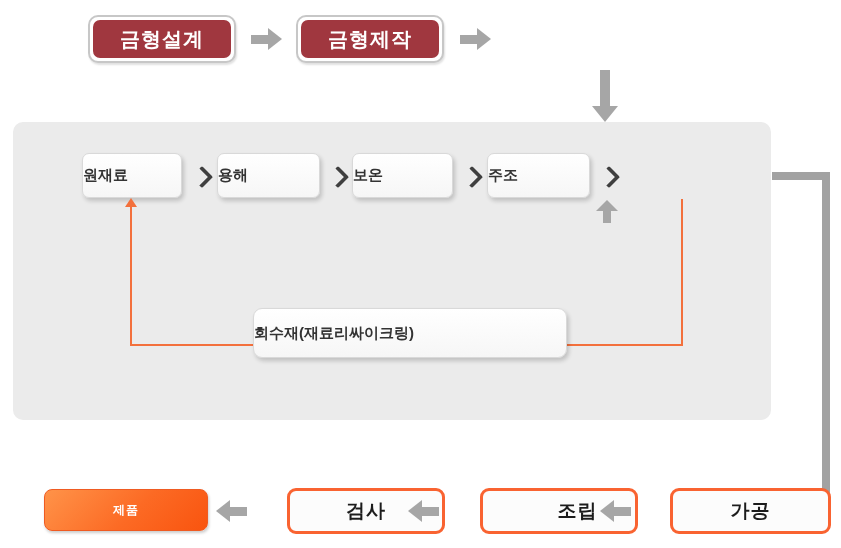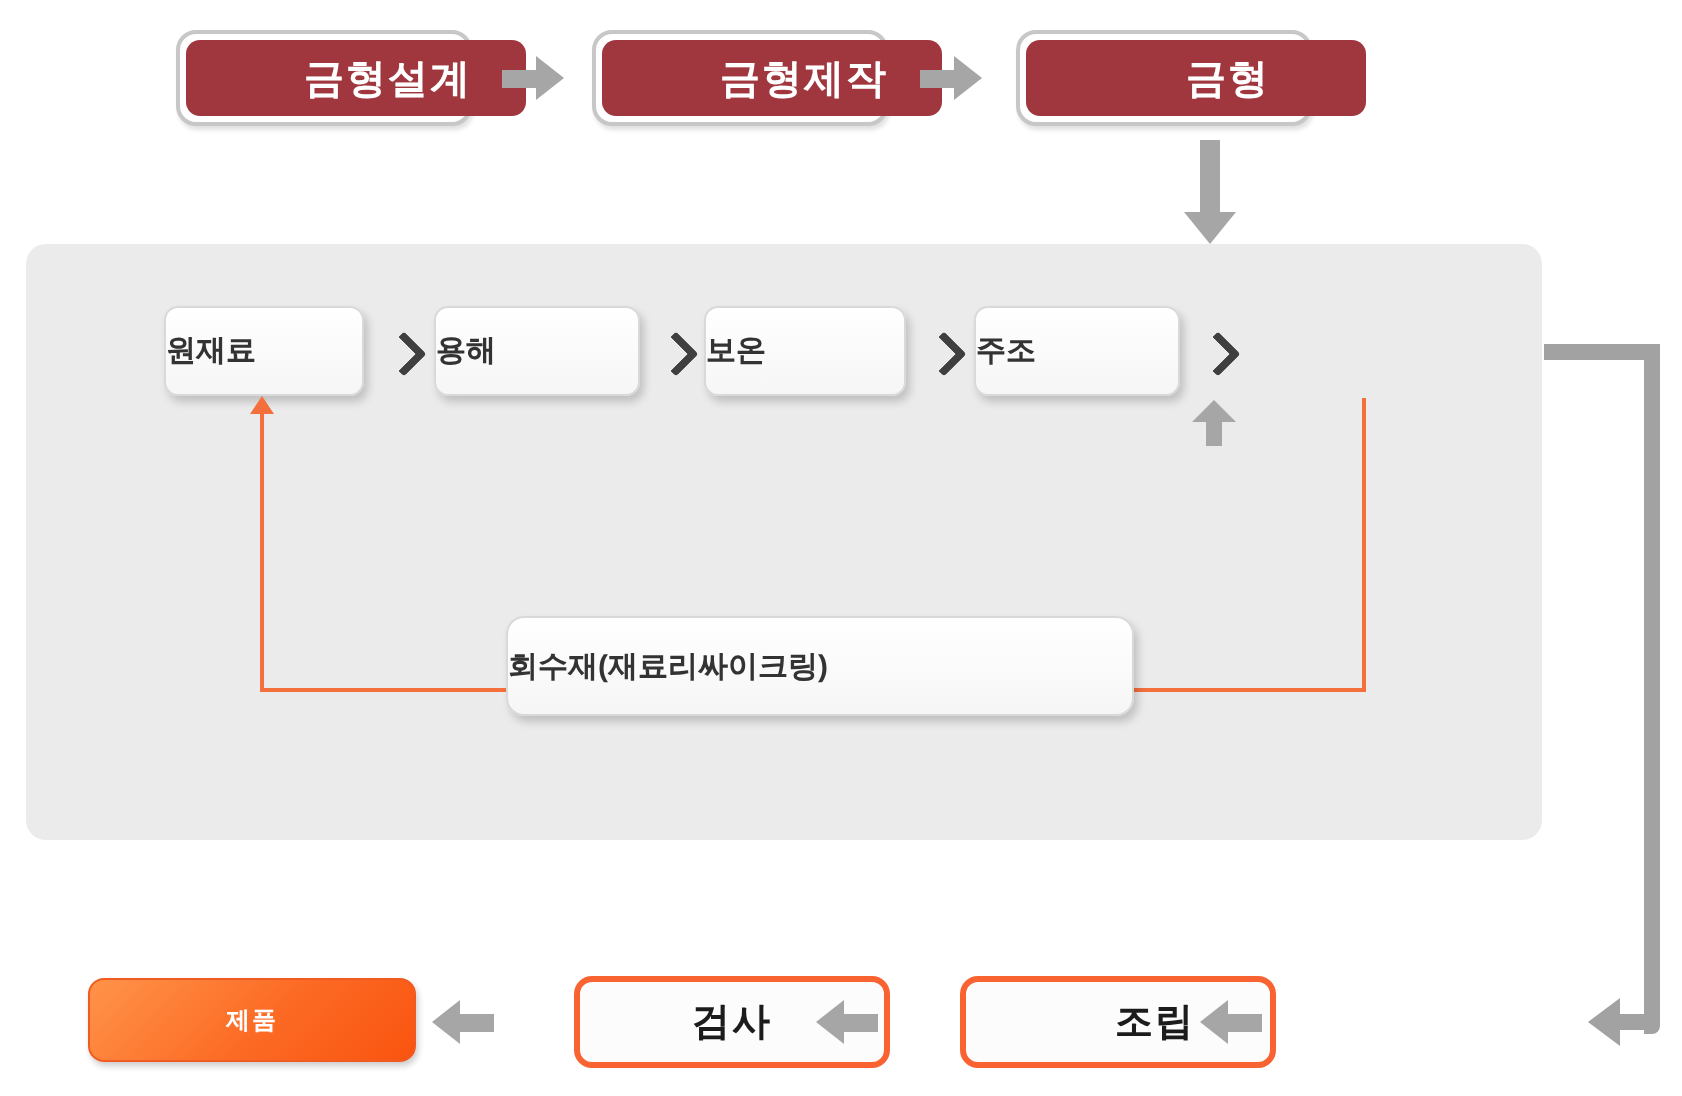--- a/index.html
+++ b/index.html
@@ -4,21 +4,21 @@
 <style>
   html,body{margin:0;padding:0;background:#ffffff;}
   body{font-family:"Liberation Sans","DejaVu Sans",sans-serif;}
   .stage{position:relative;width:841px;height:548px;background:#ffffff;overflow:hidden;}
 
   
   .mold-box{position:absolute;box-sizing:border-box;height:48px;background:#ffffff;
     border:2px solid #c7c7c7;border-radius:10px;padding:3px;box-shadow:1px 2px 2px rgba(0,0,0,.12);}
   .mold-box .inner{width:100%;height:100%;background:#a0373f;border-radius:7px;
     display:flex;align-items:center;justify-content:center;color:#ffffff;
-    font-size:20px;font-weight:bold;letter-spacing:1px;padding-left:32px;}
+    font-size:20px;font-weight:bold;letter-spacing:1px;}
 
   
   .barrow{position:absolute;width:31px;height:23px;}
   .barrow .stem{position:absolute;top:7px;width:17px;height:9px;background:#a6a6a6;}
   .barrow .head{position:absolute;top:0;width:0;height:0;
     border-top:11.5px solid transparent;border-bottom:11.5px solid transparent;}
   .barrow.right .stem{left:0;}
   .barrow.right .head{left:17px;border-left:14px solid #a6a6a6;}
   .barrow.left .stem{left:14px;}
   .barrow.left .head{left:0;border-right:14px solid #a6a6a6;}
@@ -78,23 +78,20 @@
     <div class="stem"></div>
       <div class="head"></div>
   </div>
   <div class="mold-box" style="left:296px;top:15px;width:148px;">
     <div class="inner">금형제작</div>
   </div>
   <div class="barrow right" style="left:460px;top:28px;">
     <div class="stem"></div>
       <div class="head"></div>
   </div>
-  <div class="mold-box" style="left:508px;top:15px;width:148px;">
-    <div class="inner">금형</div>
-  </div>
 
   <div class="arrow-down">
     <div class="stem"></div>
       <div class="head"></div>
   </div>
 
   <div class="panel"></div>
 
   <div class="pbox" style="left:82px;top:153px;width:100px;">
     <span>원재료</span>
@@ -147,14 +144,17 @@
     <div class="stem"></div>
       <div class="head"></div>
   </div>
   <div class="obox" style="left:440px;top:488px;width:158px;padding-left:37px;">
     <span>조립</span>
   </div>
   <div class="barrow left" style="left:600px;top:500px;">
     <div class="stem"></div>
       <div class="head"></div>
   </div>
+  <div class="obox" style="left:630px;top:488px;width:161px;">
+    <span>가공</span>
+  </div>
 
 </div>
 
 </body></html>

